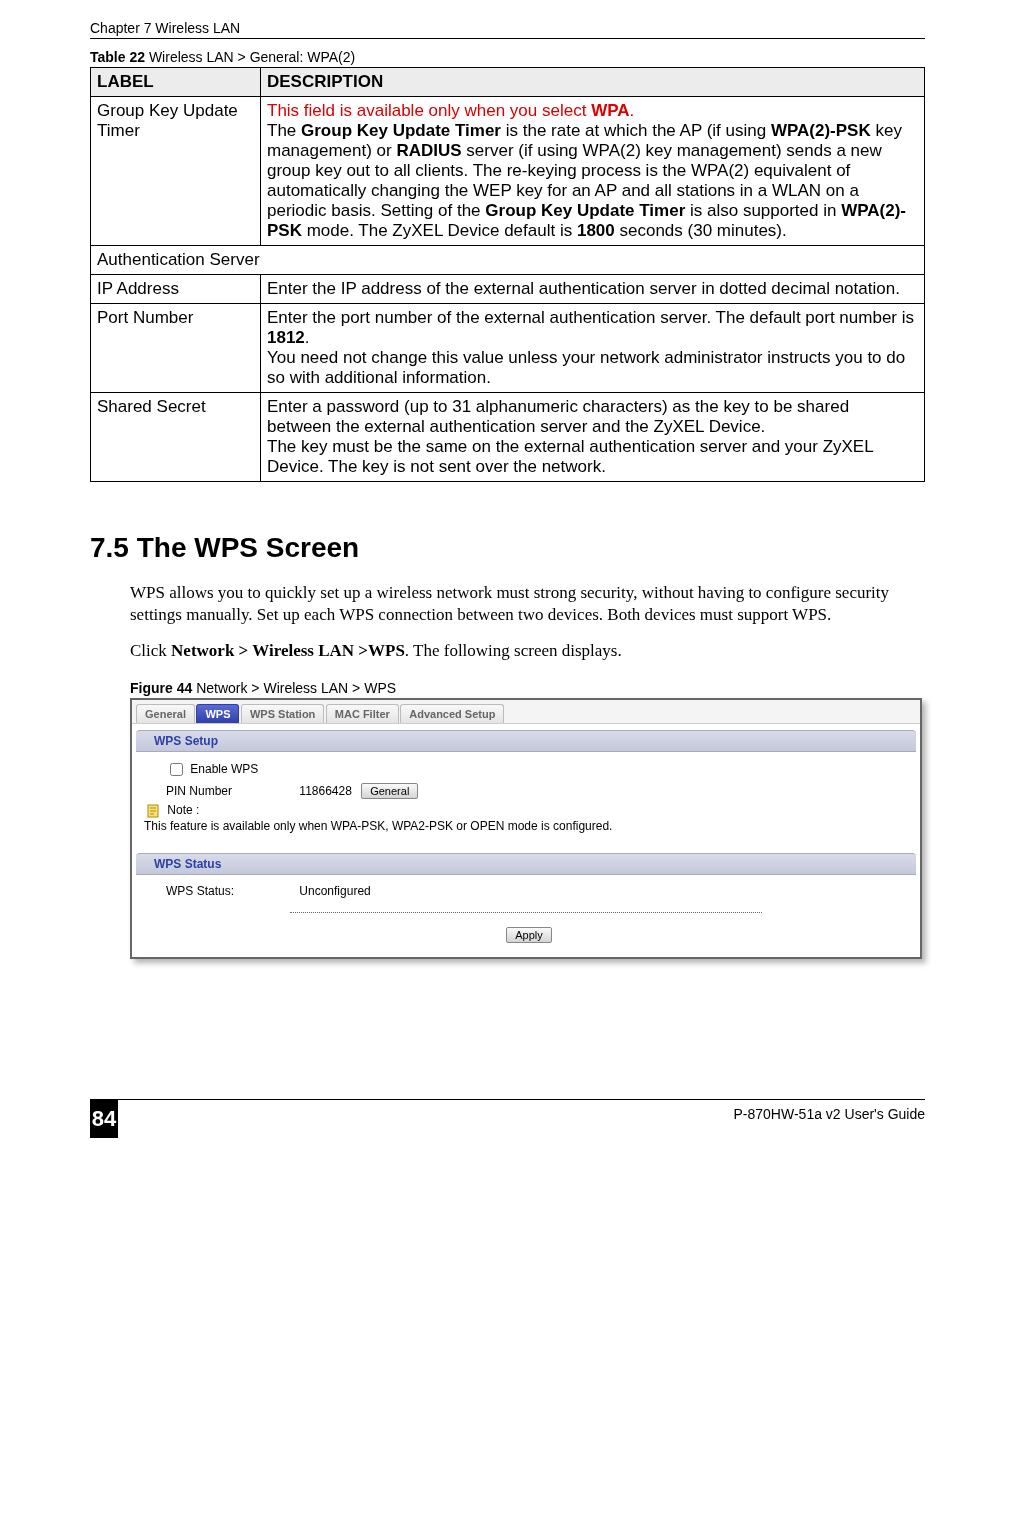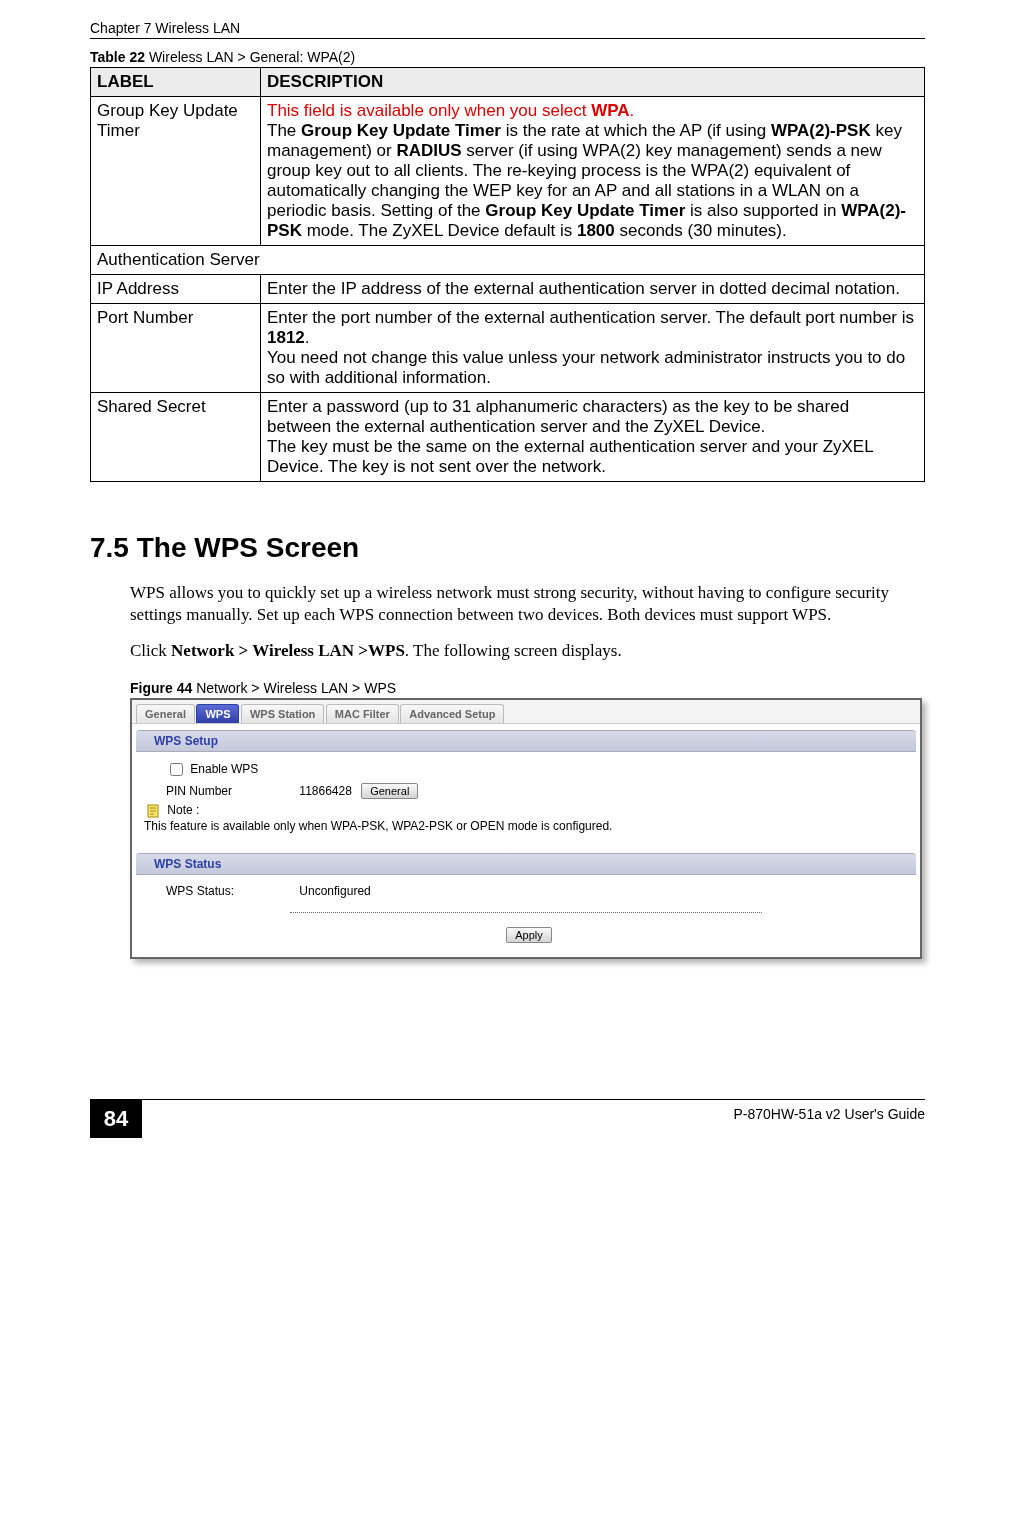--- a/index.html
+++ b/index.html
@@ -142,21 +142,21 @@
     border-top: 1px solid #000;
     margin-top: 140px;
     display: flex;
     align-items: flex-start;
   }
   .page-num-box {
     background: #000;
     color: #fff;
     font-weight: bold;
     font-size: 22px;
-    width: 52px;
+    width: 28px;
     height: 38px;
     display: flex;
     align-items: center;
     justify-content: center;
     margin-right: 12px;
   }
   .footer-text {
     flex: 1;
     text-align: right;
     font-size: 14px;

